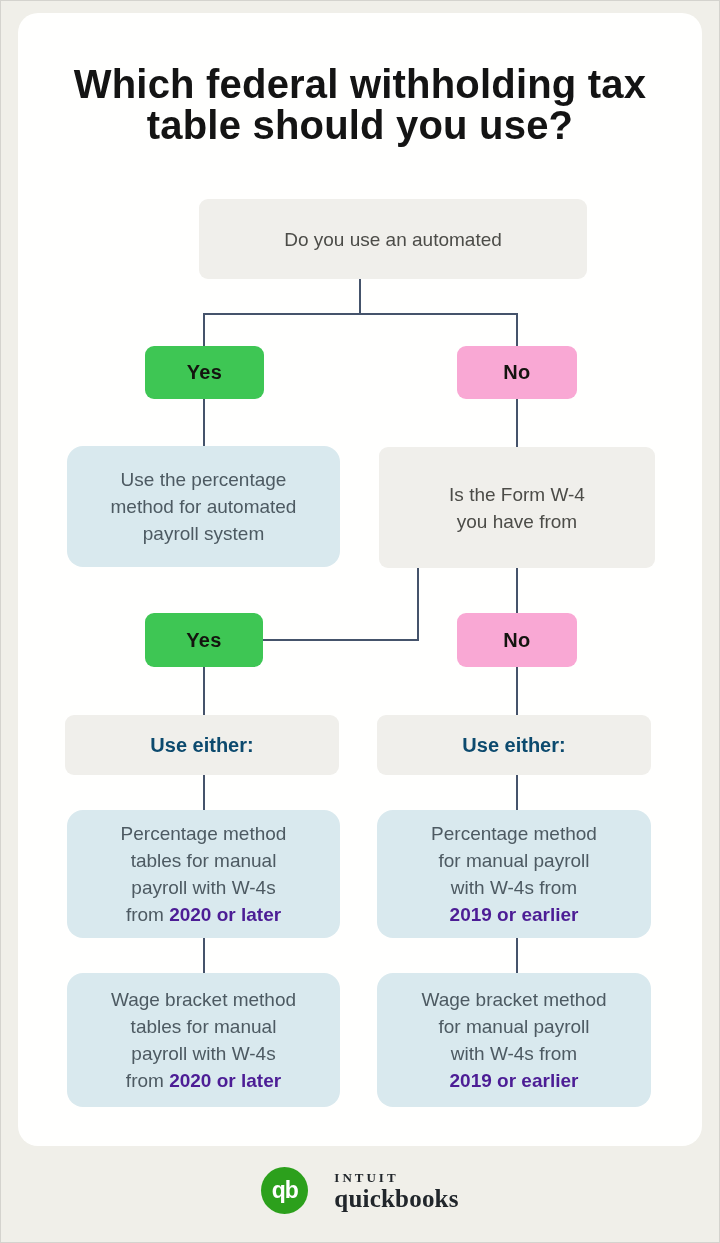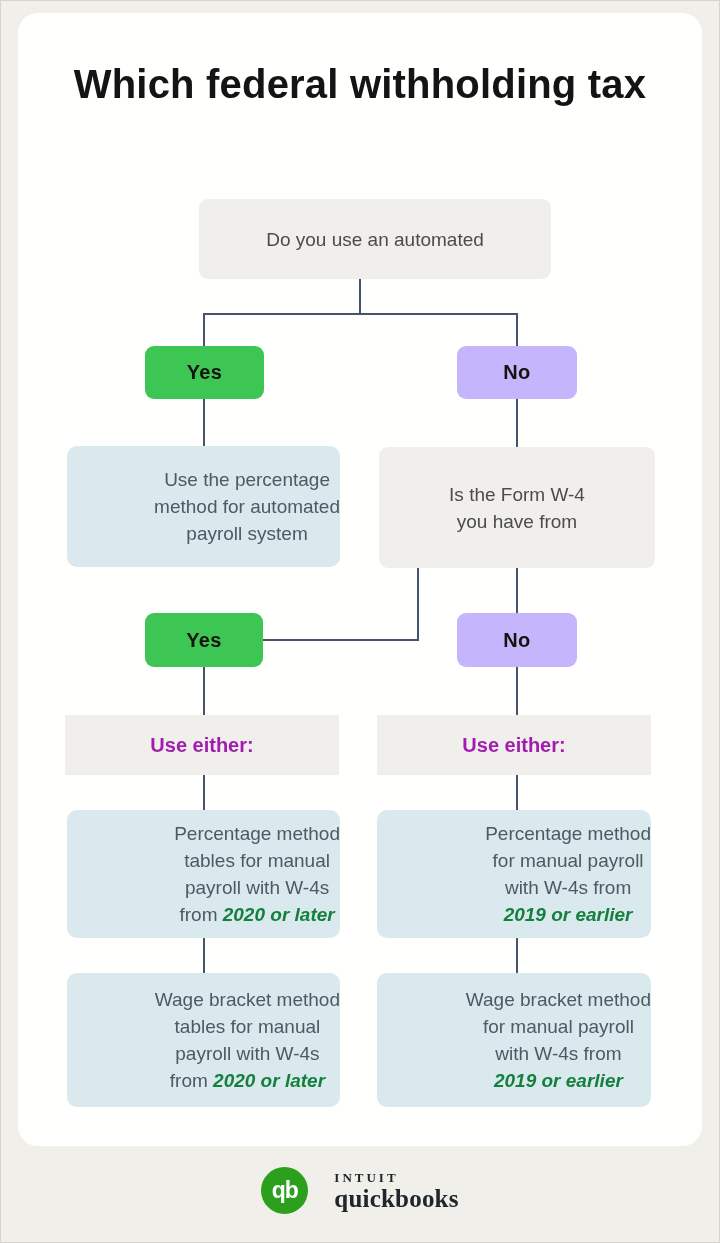--- a/index.html
+++ b/index.html
@@ -17,33 +17,33 @@
     position:absolute; left:0; right:0; top:64px;
     text-align:center; font-size:40px; font-weight:800; color:#141414;
     line-height:41px; letter-spacing:0.2px;
   }
   .title .ln { display:block; }
   .box {
     position:absolute; display:flex; align-items:center; justify-content:center;
     text-align:center; box-sizing:border-box;
   }
   .gray  { background:#f0efeb; border-radius:9px; }
-  .blue  { background:#d9e9ee; border-radius:10px;justify-content:flex-end; }
+  .blue  { background:#d9e9ee; border-radius:16px; }
   .qtext { font-size:19px; color:#4c4c48; line-height:27px; }
   .btext { font-size:19px; color:#4d5a62; line-height:27px; }
-  .btext strong, .btext b { color:#15803d; font-weight:800;font-style:italic; }
+  .btext strong, .btext b { color:#4c1d95; font-weight:800; }
   .ln { display:block; }
   .pill {
     position:absolute; display:flex; align-items:center; justify-content:center;
     border-radius:9px; font-size:20px; font-weight:800; color:#14140f;
     letter-spacing:0.3px;
   }
   .pill.green  { background:#3ec654; }
-  .pill.orange { background:#c4b5fd; }
-  .use-either { font-size:20px; font-weight:800; color:#a21caf; border-radius:1px; }
+  .pill.orange { background:#f9a8d4; }
+  .use-either { font-size:20px; font-weight:800; color:#0c4a6e; border-radius:9px; }
   .conn { position:absolute; background:#45536b; }
   .footer {
     position:absolute; left:0; right:0; top:1167px;
     display:flex; align-items:center; justify-content:center; gap:26px;
   }
   .qb-circle {
     width:47px; height:47px; border-radius:50%; background:#2ca01c;
     display:flex; align-items:center; justify-content:center;
     color:#ffffff; font-size:23px; font-weight:700; letter-spacing:-1px;
   }
@@ -56,39 +56,40 @@
   }
 </style>
 </head>
 <body>
 
 <div class="page">
   <div class="card"></div>
 
   <div class="title">
     <span class="ln">Which federal withholding tax</span>
+    <span class="ln">table should you use?</span>
   </div>
 
   <div class="conn" style="left:359px;top:279px;width:2px;height:35px;"></div>
   <div class="conn" style="left:203px;top:313px;width:315px;height:2px;"></div>
   <div class="conn" style="left:203px;top:313px;width:2px;height:33px;"></div>
   <div class="conn" style="left:516px;top:313px;width:2px;height:33px;"></div>
   <div class="conn" style="left:203px;top:399px;width:2px;height:47px;"></div>
   <div class="conn" style="left:516px;top:399px;width:2px;height:48px;"></div>
   <div class="conn" style="left:417px;top:568px;width:2px;height:73px;"></div>
   <div class="conn" style="left:263px;top:639px;width:156px;height:2px;"></div>
   <div class="conn" style="left:516px;top:568px;width:2px;height:45px;"></div>
   <div class="conn" style="left:203px;top:667px;width:2px;height:48px;"></div>
   <div class="conn" style="left:516px;top:667px;width:2px;height:48px;"></div>
   <div class="conn" style="left:203px;top:775px;width:2px;height:35px;"></div>
   <div class="conn" style="left:516px;top:775px;width:2px;height:35px;"></div>
   <div class="conn" style="left:203px;top:938px;width:2px;height:35px;"></div>
   <div class="conn" style="left:516px;top:938px;width:2px;height:35px;"></div>
 
-  <div class="box gray qtext" style="left:199px;top:199px;width:352px;height:80px;">
+  <div class="box gray qtext" style="left:199px;top:199px;width:388px;height:80px;">
     <div>
       <span class="ln">Do you use an automated</span>
     </div>
   </div>
 
   <div class="pill green" style="left:145px;top:346px;width:119px;height:53px;">
     <span>Yes</span>
   </div>
   <div class="pill orange" style="left:457px;top:346px;width:120px;height:53px;">
     <span>No</span>

